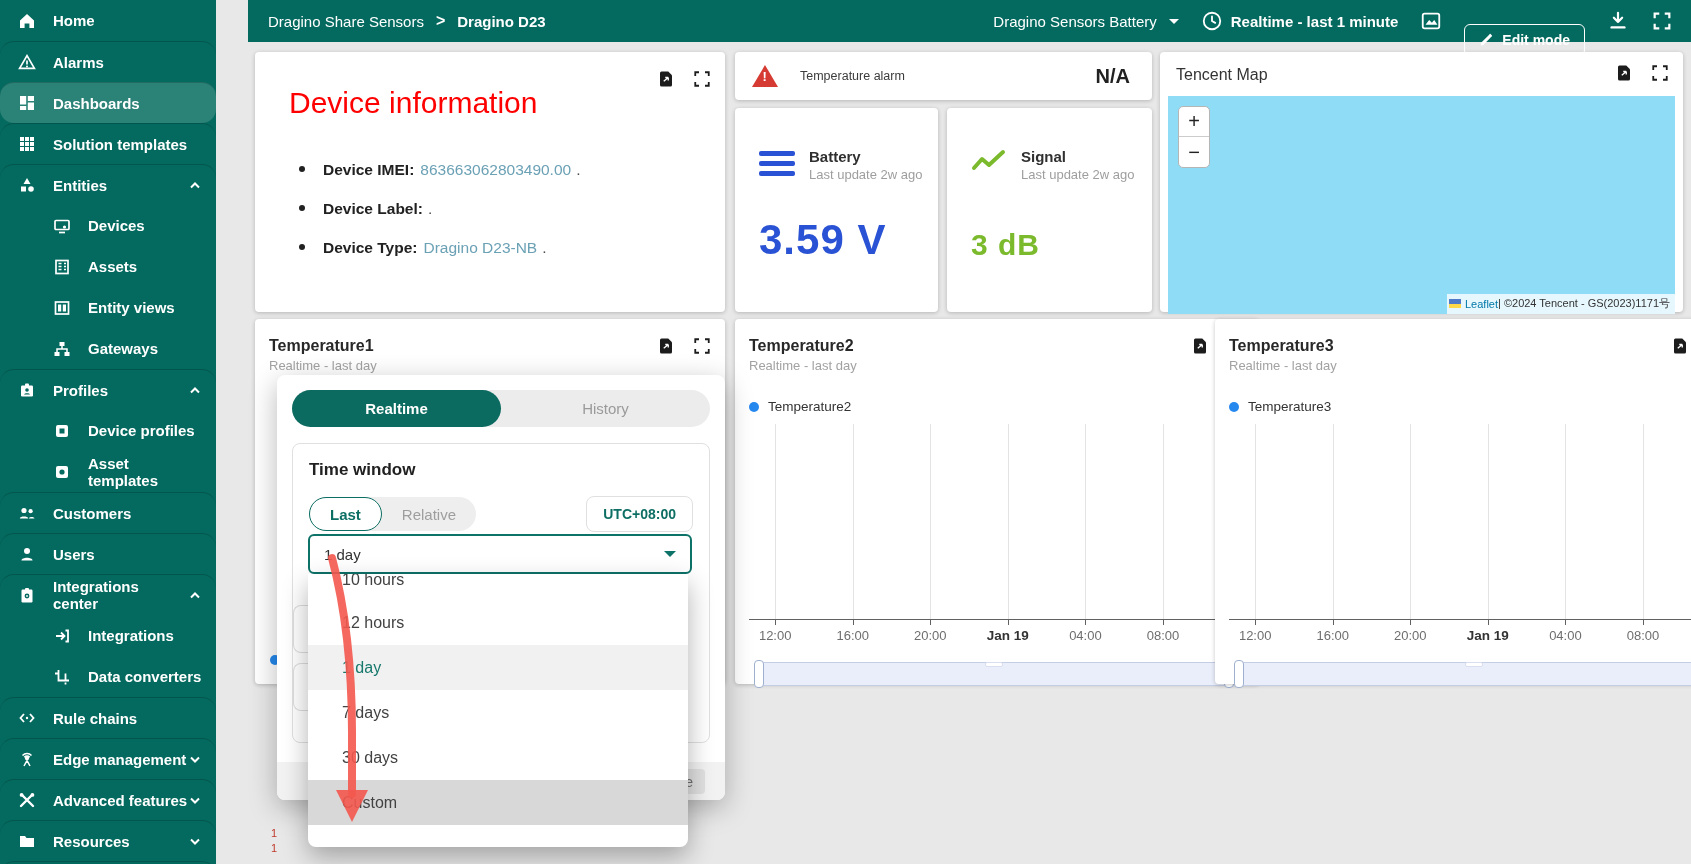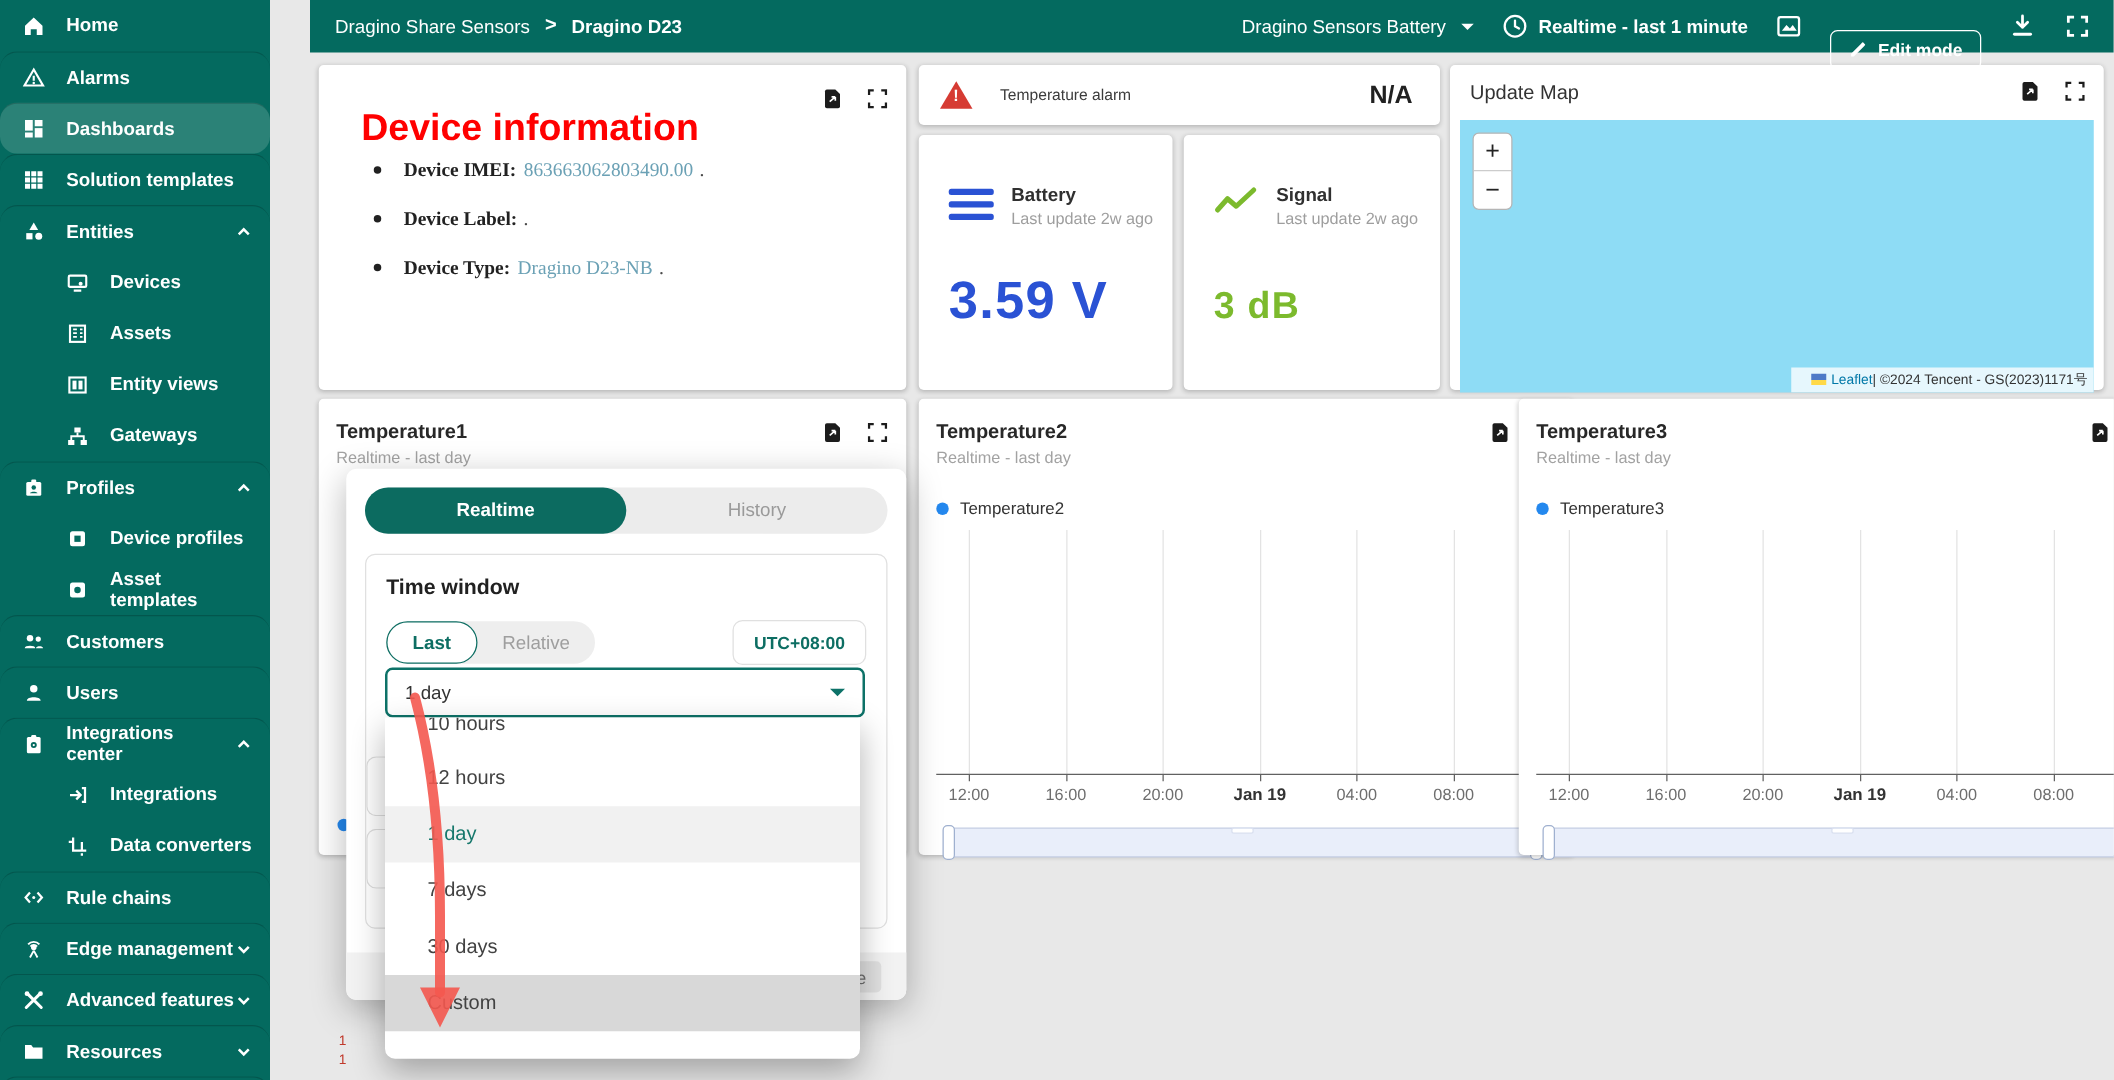--- a/index.html
+++ b/index.html
@@ -42,22 +42,22 @@
     background:#e8e8e8; }
   .card { position:absolute; background:#fff; border-radius:4px;
     box-shadow:0 1px 4px rgba(0,0,0,.22); }
   .card-icons { position:absolute; top:18px; right:14px; display:flex; gap:18px; }
   .ci { width:18px; height:18px; cursor:pointer; }
   .card-title { font-size:16px; font-weight:bold; color:#282828; }
   .card-sub { font-size:13px; color:#a2a2a2; margin-top:3px; }
 
   
   .devinfo { left:7px; top:10px; width:470px; height:260px; padding:34px 30px 0 34px; }
-  .devinfo-title { color:#f00; font-size:30px; font-weight:bold; }
-  .devinfo-list { margin-top:8px;font-family:Liberation Serif, serif; }
+  .devinfo-title { color:#f00; font-size:30px; font-weight:normal; }
+  .devinfo-list { margin-top:41px; }
   .devinfo-row { display:flex; align-items:baseline; font-size:15.5px; color:#212121;
     margin-bottom:21px; }
   .devinfo-row .bullet { width:6px; height:6px; border-radius:50%; background:#212121;
     margin:0 18px 2px 10px; align-self:center; flex:none; }
   .devinfo-row b { font-weight:bold; }
   .devinfo-row .val { color:#6ba1b5; margin-left:6px; }
   .devinfo-row .dot { color:#4a4a4a; margin-left:5px; }
 
   
   .alarm { left:487px; top:10px; width:417px; height:48px; display:flex;
@@ -86,21 +86,21 @@
   .mapcard { left:912px; top:10px; width:523px; height:260px; padding:14px 8px 8px 8px; }
   .map-title { font-size:16px; color:#333; padding-left:8px; }
   .map-area { position:relative; margin-top:12px; width:507px; height:218px;
     background:#8edcf5; overflow:hidden; }
   .map-zoom { position:absolute; left:10px; top:10px; width:32px; background:#fff;
     border:1px solid #b5b5b5; border-radius:5px; overflow:hidden; }
   .map-zoom div { height:30px; display:flex; align-items:center; justify-content:center;
     font-size:20px; color:#222; cursor:pointer; }
   .map-zoom div:first-child { border-bottom:1px solid #ccc; }
   .map-attr { position:absolute; right:0; bottom:0; background:rgba(255,255,255,.78);
-    font-size:11px; color:#333; padding:2px 5px 3px 16px; display:flex; align-items:center; }
+    font-size:11px; color:#333; padding:2px 5px 3px 2px; display:flex; align-items:center; }
   .flag { width:12px; height:9px; margin-right:4px; display:inline-block; }
   .flag .b { height:5px; background:#4e7ac7; } .flag .y { height:4px; background:#ffd948; }
   .leaflet-link { color:#0078a8; cursor:pointer; }
 
   
   .chartcard { top:277px; width:524px; height:365px; padding:18px 16px 0 14px; }
   .t2 { left:487px; } .t3 { left:967px; }
   .agg { position:absolute; right:16px; top:60px; font-size:13.5px; color:#9e9e9e; }
   .legend { display:flex; align-items:center; gap:9px; margin-top:26px; font-size:13.5px;
     color:#333; }
@@ -545,21 +545,21 @@
     <section class="card mapcard">
       <div class="card-icons" style="top:12px;">
         <svg class="ci" viewBox="0 0 24 24">
           <path d="M6 2h9l5 5v13a2 2 0 0 1-2 2H6a2 2 0 0 1-2-2V4a2 2 0 0 1 2-2z" fill="#1c1c1c"></path>
           <path d="M9 15l6-5M15 10h-4M15 10v4" stroke="#fff" stroke-width="1.8" fill="none"></path>
         </svg>
         <svg class="ci" viewBox="0 0 24 24">
           <path d="M3 8V3h5M16 3h5v5M21 16v5h-5M8 21H3v-5" fill="none" stroke="#1c1c1c" stroke-width="2.4"></path>
         </svg>
       </div>
-      <div class="map-title card-title" style="font-weight:normal;">Update Map</div>
+      <div class="map-title card-title" style="font-weight:normal;">Tencent Map</div>
       <div class="map-area">
         <div class="map-zoom">
           <div>+</div>
           <div>−</div>
         </div>
         <div class="map-attr">
           <span class="flag">
               <div class="b"></div>
               <div class="y"></div>
             </span>

